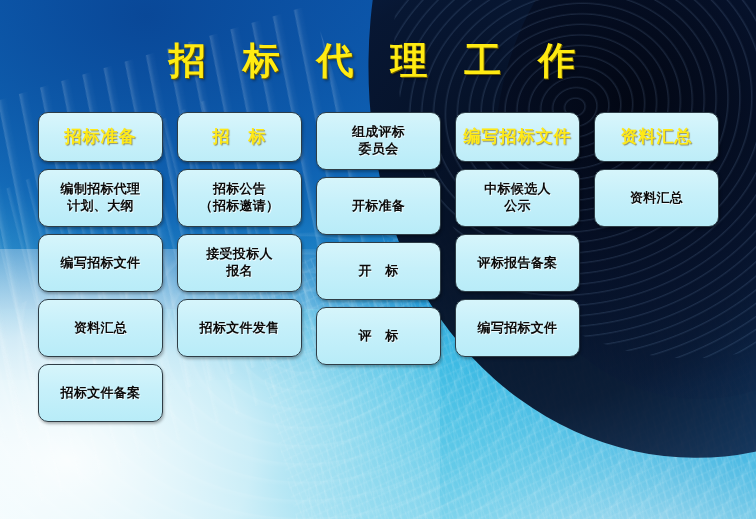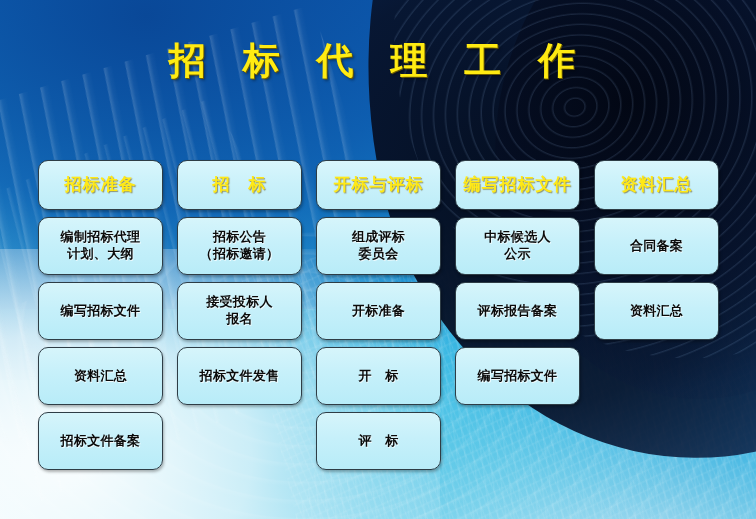--- a/index.html
+++ b/index.html
@@ -209,21 +209,20 @@
     top: 112px;
     width: 690px;
     display: flex;
     gap: 14px;
   }
   .column {
     width: 125px;
     display: flex;
     flex-direction: column;
     gap: 7px;
-    margin-top: 48px;
   }
   .box {
     box-sizing: border-box;
     border: 1.3px solid #2e3d46;
     border-radius: 10px;
     background: linear-gradient(180deg, #d6f5fb 0%, #c6f0fa 45%, #b8ecf8 100%);
     box-shadow: 1px 2px 3px rgba(0,0,0,.30);
     display: flex;
     align-items: center;
     justify-content: center;
@@ -302,23 +301,20 @@
           <span class="ctext">招标公告<br>（招标邀请）</span>
         </div>
         <div class="box cell">
           <span class="ctext">接受投标人<br>报名</span>
         </div>
         <div class="box cell">
           <span class="ctext">招标文件发售</span>
         </div>
       </div>
       <div class="column">
-        <div class="box header">
-          <span class="htext">开标与评标</span>
-        </div>
         <div class="box cell">
           <span class="ctext">组成评标<br>委员会</span>
         </div>
         <div class="box cell">
           <span class="ctext">开标准备</span>
         </div>
         <div class="box cell">
           <span class="ctext">开　标</span>
         </div>
         <div class="box cell">
@@ -337,21 +333,18 @@
         </div>
         <div class="box cell">
           <span class="ctext">编写招标文件</span>
         </div>
       </div>
       <div class="column">
         <div class="box header">
           <span class="htext">资料汇总</span>
         </div>
         <div class="box cell">
-          <span class="ctext">合同备案</span>
-        </div>
-        <div class="box cell">
           <span class="ctext">资料汇总</span>
         </div>
       </div>
     </div>
 
 </div>
 
 </body></html>

